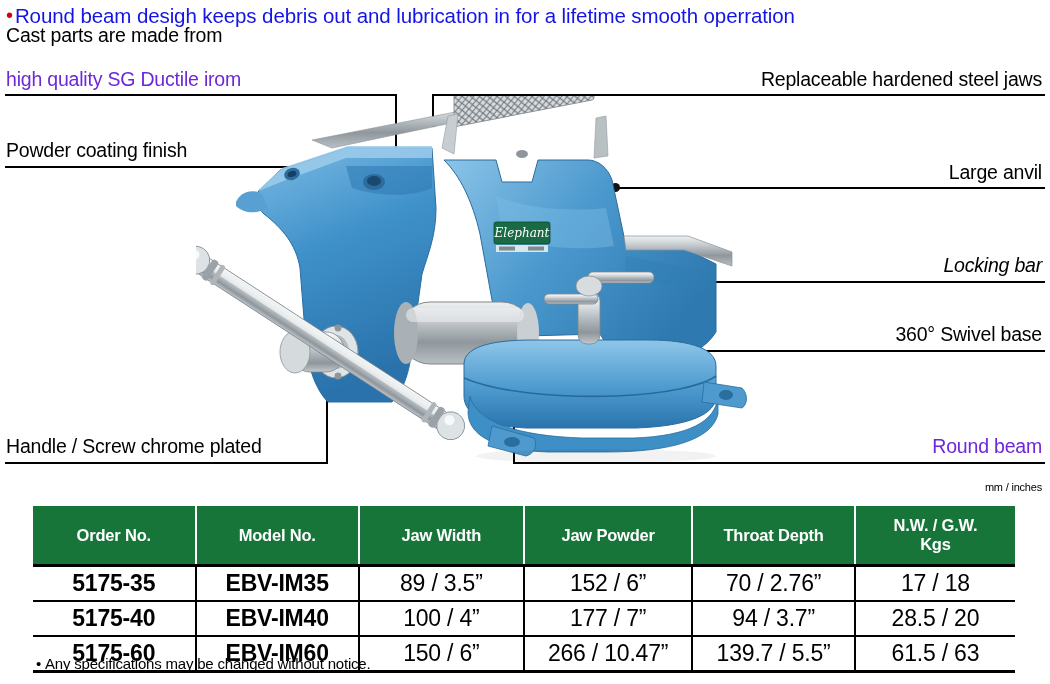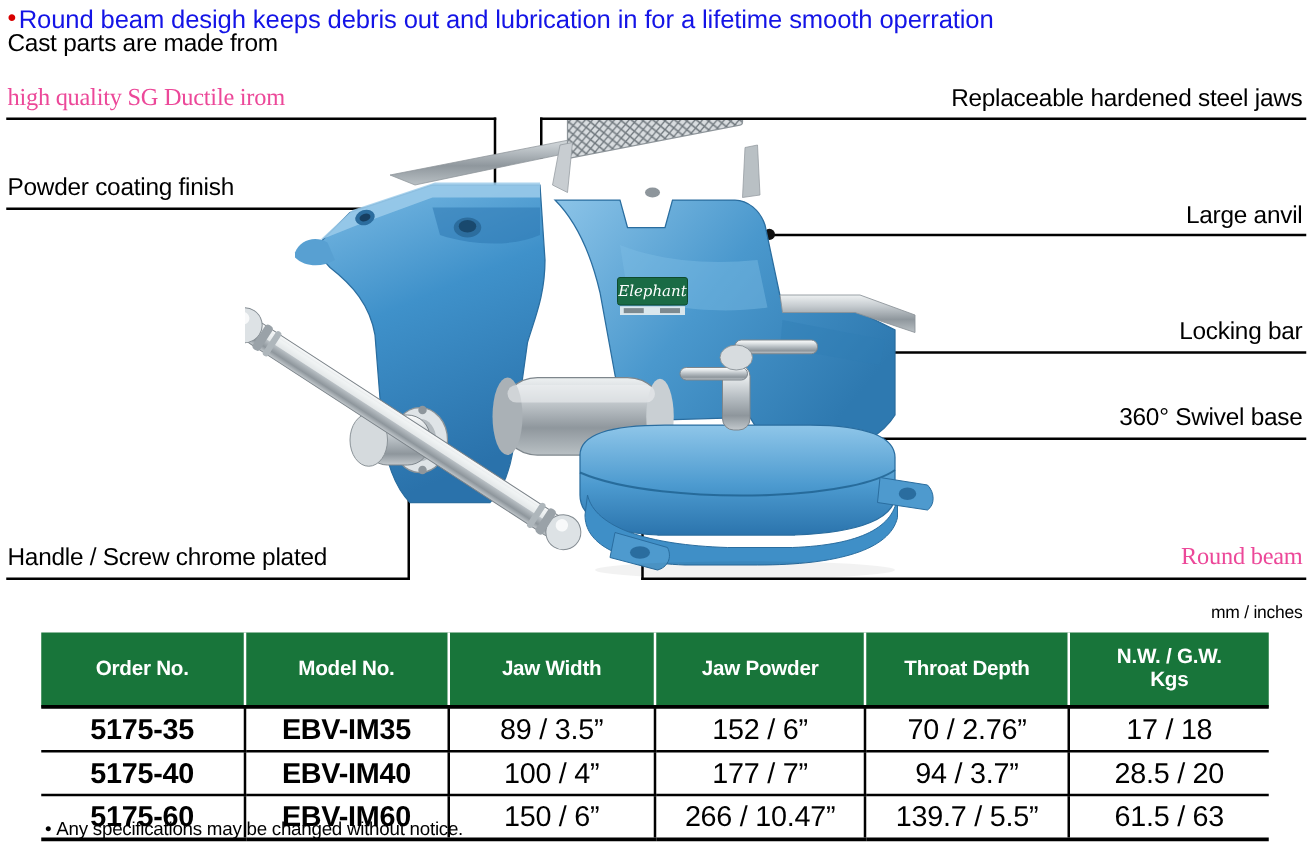--- a/index.html
+++ b/index.html
@@ -9,25 +9,25 @@
   .hl{position:absolute;background:#000;height:2px;}
   .vl{position:absolute;background:#000;width:2px;}
   .dot{position:absolute;width:9px;height:9px;border-radius:50%;background:#111;}
 
   
   #headline{left:6px;top:4px;font-size:20.5px;color:#1414e6;white-space:nowrap;letter-spacing:-.1px;}
   #headline .bullet{color:#d80000;font-size:20px;vertical-align:1px;margin-right:2px;}
 
   
   .callout{position:absolute;font-size:19.5px;white-space:nowrap;color:#000;letter-spacing:-.2px;}
-  .callout.green{color:#ec4899;font-family:Liberation Serif, serif;}
+  .callout.green{color:#6d28d9;}
   .callout.r{text-align:right;}
 
   
-  #unitnote{position:absolute;right:8px;top:481px;font-size:14px;letter-spacing:-.2px;}
+  #unitnote{position:absolute;right:8px;top:481px;font-size:11px;letter-spacing:-.2px;}
   #spec-table{position:absolute;left:33px;top:506px;width:982px;border-collapse:collapse;
               font-size:16.5px;}
   #spec-table th{background:#18753a;color:#fff;font-weight:bold;font-size:16.5px;
                  height:56px;border-left:2px solid #fff;border-right:2px solid #fff;
                  line-height:1.15;letter-spacing:-.2px;}
   #spec-table th:first-child{border-left:none;}
   #spec-table th:last-child{border-right:none;}
   #spec-table thead tr{border-bottom:3px solid #000;margin-left:24px;}
   #spec-table td{height:31px;text-align:center;border-bottom:2px solid #000;
                  border-right:2px solid #000;font-size:23px;letter-spacing:-.2px;}
@@ -65,21 +65,21 @@
 
 <div class="callout r" style="right:8px;top:68px;">Replaceable hardened steel jaws</div>
 <div class="hl" style="left:432px;top:94px;width:613px;"></div>
 <div class="vl" style="left:432px;top:94px;height:28px;"></div>
 <div class="dot" style="left:428px;top:118px;"></div>
 
 <div class="callout r" style="right:8px;top:161px;">Large anvil</div>
 <div class="hl" style="left:615px;top:187px;width:430px;"></div>
 <div class="dot" style="left:611px;top:183px;"></div>
 
-<div class="callout r" style="right:8px;top:254px;">Locking bar</div>
+<div class="callout r" style="right:8px;top:254px;font-style:italic;">Locking bar</div>
 <div class="hl" style="left:640px;top:281px;width:405px;"></div>
 <div class="dot" style="left:636px;top:277px;"></div>
 
 <div class="callout r" style="right:8px;top:323px;">360° Swivel base</div>
 <div class="hl" style="left:645px;top:350px;width:400px;"></div>
 <div class="dot" style="left:641px;top:346px;"></div>
 
 <div class="callout r green" style="right:8px;top:435px;">Round beam</div>
 <div class="hl" style="left:513px;top:462px;width:532px;"></div>
 <div class="vl" style="left:513px;top:306px;height:158px;"></div>

